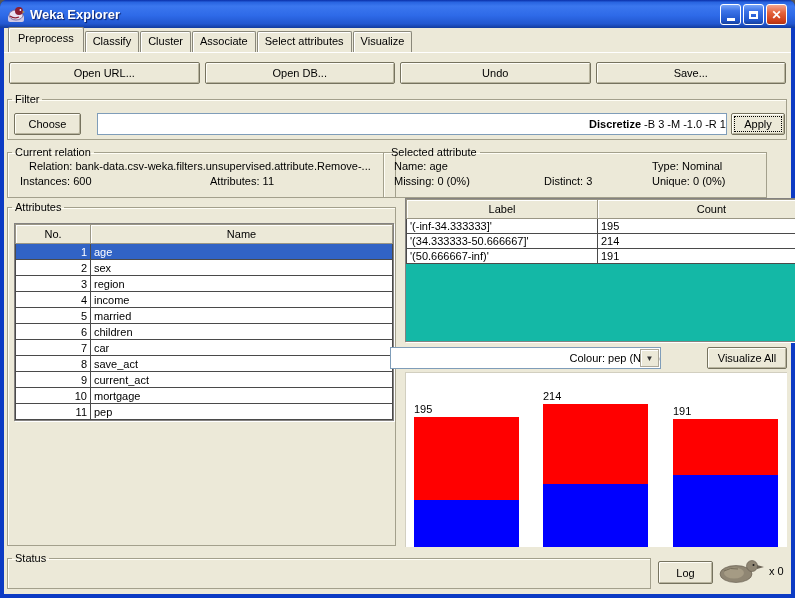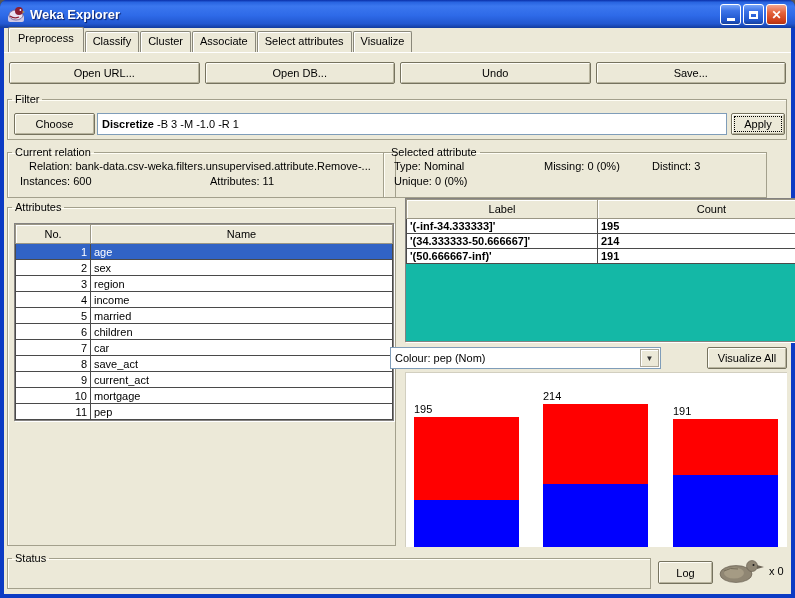--- a/index.html
+++ b/index.html
@@ -29,28 +29,28 @@
   .tab.active{padding:4px 9px 6px 9px;height:14px;position:relative;z-index:4;}
   .tabpanel{position:absolute;left:0;top:24px;right:0;bottom:0;border-top:1px solid #fff;}
   
   .btn{background:#ECE9D8;border:1px solid #76735F;border-radius:2px;
     box-shadow:inset 1px 1px 0 #FFFEF8,inset -1px -1px 0 #B8B49E;
     font-family:"Liberation Sans",sans-serif;font-size:11px;color:#000;
     display:flex;align-items:center;justify-content:center;cursor:default;box-sizing:border-box;}
   fieldset.group{position:absolute;margin:0;padding:0;border:1px solid #A3A08C;
     box-shadow:inset 1px 1px 0 #FFFEF6;box-sizing:border-box;}
   fieldset.group legend{font-size:11px;padding:0 3px;margin-left:4px;}
-  .sunken{background:#fff;border:1px solid #7F9DB9;box-sizing:border-box;}
+  .sunken{background:#fff;border:1px solid #7F9DB9;box-sizing:border-box;justify-content:flex-end;}
   
   .btnrow{position:absolute;left:5px;top:34px;right:5px;height:22px;display:flex;gap:5px;}
   .btnrow .btn{flex:1;}
   
   .filter-group{left:3px;top:65px;width:780px;height:47px;}
   .filter-inner{position:relative;width:100%;height:100%;}
-  .choose-btn{position:absolute;left:6px;top:8px;width:81px;height:22px;}
+  .choose-btn{position:absolute;left:6px;top:8px;width:67px;height:22px;}
   .filter-field{position:absolute;left:89px;top:8px;width:630px;height:22px;
     display:flex;align-items:center;padding-left:4px;white-space:pre;overflow:hidden;}
   .apply-btn{position:absolute;left:723px;top:8px;width:54px;height:22px;position:absolute;}
   .apply-btn::after{content:"";position:absolute;left:2px;right:2px;top:2px;bottom:2px;border:1px dotted #000;}
   
   .relation-group{left:3px;top:118px;width:389px;height:52px;}
   .rel-line{padding-left:21px;margin-top:2px;white-space:nowrap;}
   .rel-line2{padding-left:12px;margin-top:3px;}
   .inst-pair{display:inline-block;width:190px;}
   .selattr-group{left:379px;top:118px;width:384px;height:52px;}
@@ -63,21 +63,21 @@
   table.tbl{border-collapse:collapse;width:100%;table-layout:fixed;font-size:11px;background:#fff;}
   table.tbl th{background:#ECE9D8;border:1px solid #9A9685;box-shadow:inset 1px 1px 0 #fff;
     font-weight:normal;height:18px;padding:0 2px;}
   table.tbl td{border:1px solid #4a4a4a;height:15px;padding:0 3px;overflow:hidden;white-space:nowrap;}
   .col-no{width:75px;}
   td.cell-no{text-align:right;}
   tr.selected td{background:#3163C5;color:#fff;}
   
   .values-panel{position:absolute;left:401px;top:170px;width:422px;height:144px;
     background:#14b8a6;border:1px solid #848280;box-shadow:1px 1px 0 #fff;box-sizing:border-box;}
-  .values-panel table.tbl td{height:14px;font-weight:bold;}
+  .values-panel table.tbl td{height:14px;}
   .col-label{width:191px;}
   
   .combo{position:absolute;left:386px;top:319px;width:271px;height:22px;display:flex;align-items:center;
     padding-left:4px;box-sizing:border-box;}
   .combo-arrow{position:absolute;right:1px;top:1px;bottom:1px;width:17px;background:#ECE9D8;
     border:1px solid #ACA899;box-shadow:inset 1px 1px 0 #fff;display:flex;align-items:center;justify-content:center;
     font-size:8px;color:#333;}
   .visualize-all-btn{position:absolute;left:703px;top:319px;width:80px;height:22px;}
   
   .chart{position:absolute;left:401px;top:344px;width:382px;height:175px;background:#fff;
@@ -150,20 +150,21 @@
 
     <fieldset class="group relation-group">
       <legend>Current relation</legend>
       <div class="rel-line"><span>Relation:</span> <span>bank-data.csv-weka.filters.unsupervised.attribute.Remove-...</span></div>
       <div class="rel-line2"><span class="inst-pair"><span>Instances:</span> <span>600</span></span><span><span>Attributes:</span> <span>11</span></span></div>
     </fieldset>
 
     <fieldset class="group selattr-group">
       <legend>Selected attribute</legend>
       <div class="sa-grid">
+        <span class="sa-name"><span>Name:</span> <span>age</span></span>
         <span><span>Type:</span> <span>Nominal</span></span>
         <span><span>Missing:</span> <span>0 (0%)</span></span>
         <span><span>Distinct:</span> <span>3</span></span>
         <span><span>Unique:</span> <span>0 (0%)</span></span>
       </div>
     </fieldset>
 
     <fieldset class="group attributes-group">
       <legend>Attributes</legend>
       <div class="tablewrap">

